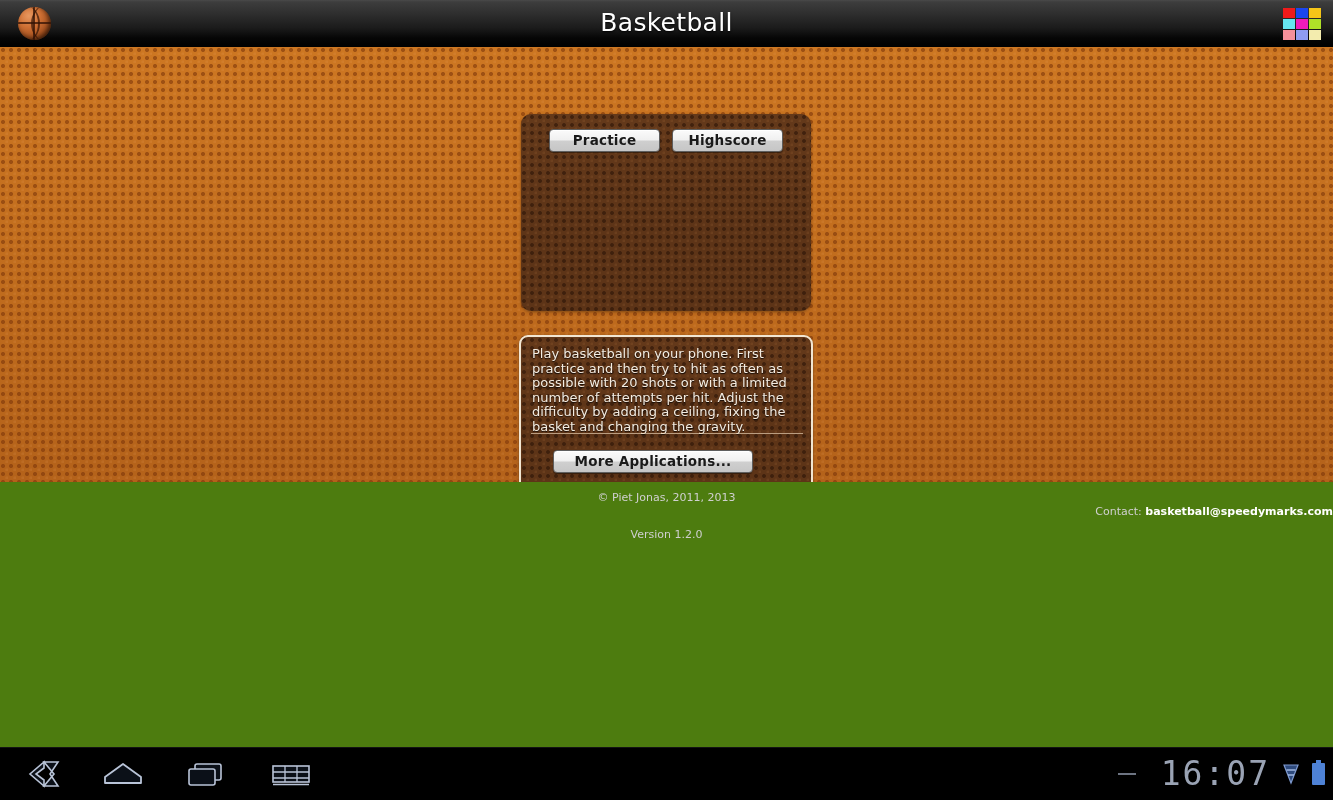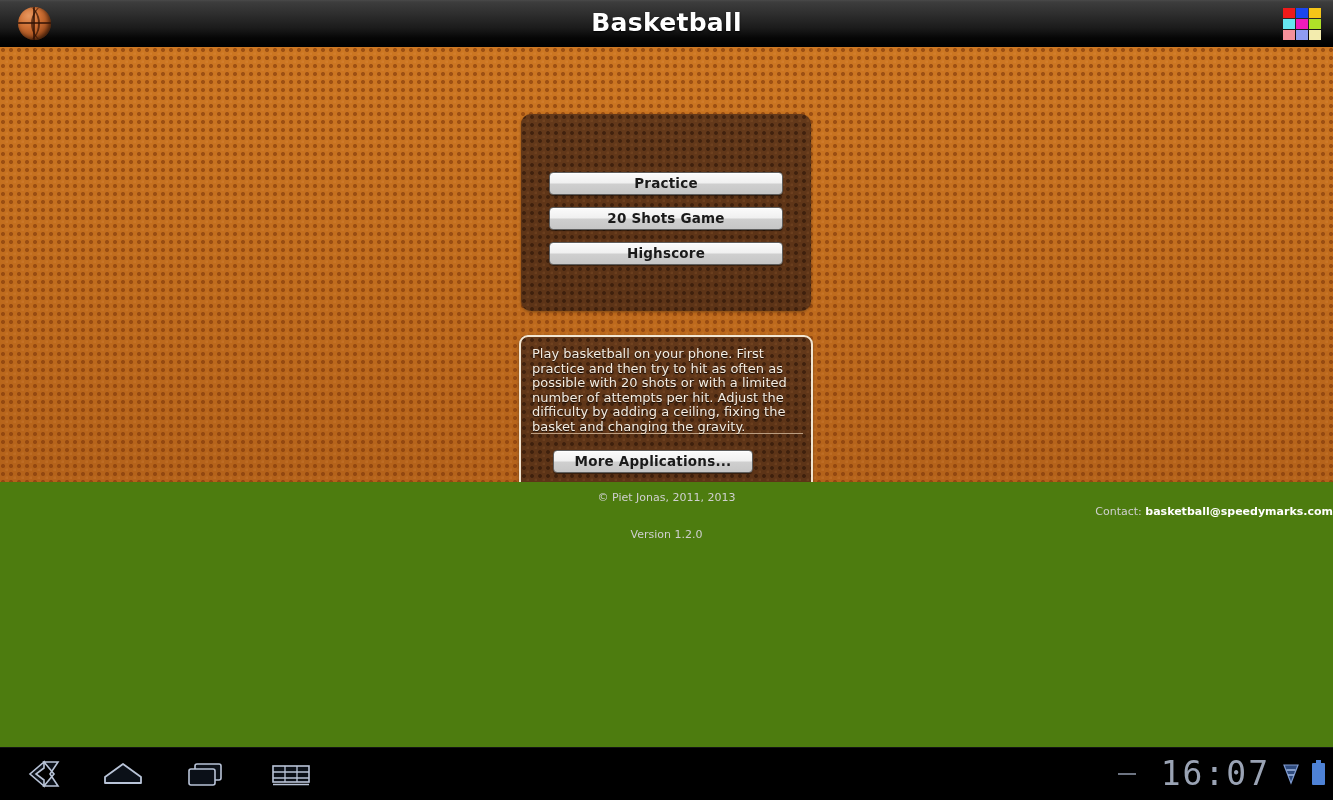--- a/index.html
+++ b/index.html
@@ -33,21 +33,21 @@
     box-sizing: border-box;
   }
   #title-text {
     position: absolute;
     left: 0; top: 0;
     width: 1333px;
     line-height: 46px;
     text-align: center;
     color: #ffffff;
     font-size: 25px;
-    font-weight: bold;
+    font-weight: normal;
     letter-spacing: 0.3px;
     text-shadow: 0 1px 2px rgba(0,0,0,0.9);
   }
   #app-icon {
     position: absolute;
     left: 18px; top: 7px;
     width: 33px; height: 33px;
     border-radius: 50%;
     background:
       radial-gradient(circle at 33% 27%, #e89860 0%, #cf7034 35%, #9c4b1b 72%, #5e2a0c 100%);
@@ -112,23 +112,22 @@
     width: 290px; height: 197px;
     border-radius: 10px;
     box-sizing: border-box;
     box-shadow: 0 1px 3px rgba(0,0,0,0.35);
   }
   #menu-list {
     position: absolute;
     left: 28px; top: 15px;
     width: 234px;
     display: flex;
-    flex-direction: column;
+    flex-direction: row;
     gap: 12px;
-    margin-top: 43px;
   }
 
   .btn {
     display: block;
     width: 100%;
     height: 23px;
     line-height: 21px;
     text-align: center;
     font-size: 13.5px;
     font-weight: bold;
@@ -287,21 +286,20 @@
       <i style="background: rgb(143, 156, 240);"></i>
       <i style="background: rgb(243, 236, 174);"></i>
     </div>
   </div>
 
   <div id="content">
 
     <div id="menu-panel" class="brown-tex">
       <div id="menu-list">
         <div class="btn">Practice</div>
-        <div class="btn">20 Shots Game</div>
         <div class="btn">Highscore</div>
       </div>
     </div>
 
     <div id="info-panel" class="brown-tex">
       <div id="info-text">Play basketball on your phone. First practice and then try to hit as often as possible with 20 shots or with a limited number of attempts per hit. Adjust the difficulty by adding a ceiling, fixing the basket and changing the gravity.</div>
       <div id="info-separator"></div>
       <div id="more-apps-btn" class="btn">More Applications...</div>
     </div>
 

